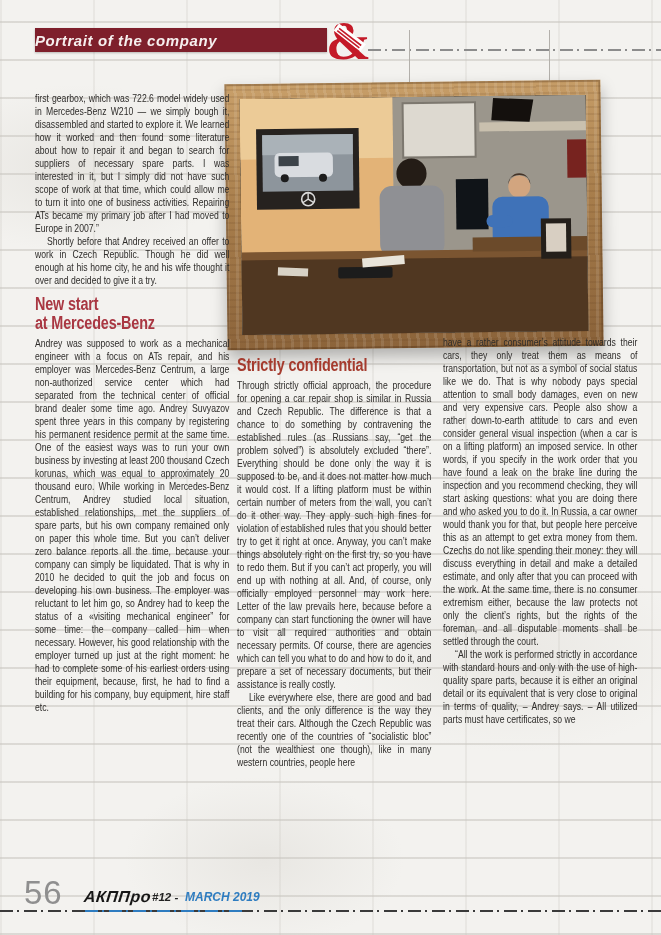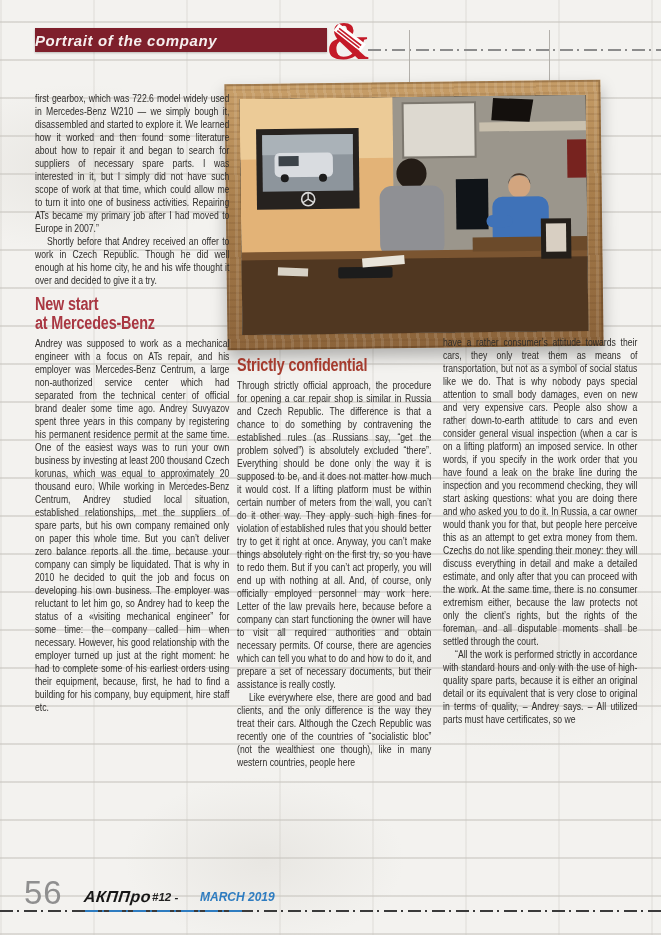--- a/index.html
+++ b/index.html
@@ -56,21 +56,21 @@
   .col3{left:443px;top:336px;width:193px;}
   h2.sec{
     font-size:18px;line-height:19px;font-weight:bold;margin:8px 0 4px 0;
     letter-spacing:-0.2px;
   }
   h2.sec.first{margin-top:0;}
   
   .pagenum{position:absolute;left:24px;top:874px;font-size:33px;color:#8f8f8f;letter-spacing:1px;}
   .foot-logo{position:absolute;left:84px;top:888px;font-size:16px;font-weight:bold;font-style:italic;color:#161616;transform:skewX(-6deg);letter-spacing:.5px;}
   .foot-issue{position:absolute;left:152px;top:891px;font-size:11.5px;font-weight:bold;font-style:italic;color:#222;}
-  .foot-date{position:absolute;left:185px;top:890px;font-size:12px;font-weight:bold;font-style:italic;margin-left:15px;}
+  .foot-date{position:absolute;left:185px;top:890px;font-size:12px;font-weight:bold;font-style:italic;}
   .footline{position:absolute;left:0;top:910px;width:661px;color:#3a3a3a;}
   .footline-blue{position:absolute;left:85px;top:910px;width:160px;}
 </style>
 </head>
 <body>
 
 <div class="page">
 
   <div class="banner" id="banner" style="background: rgb(126, 31, 43);">
     <span>Portrait of the company</span>

